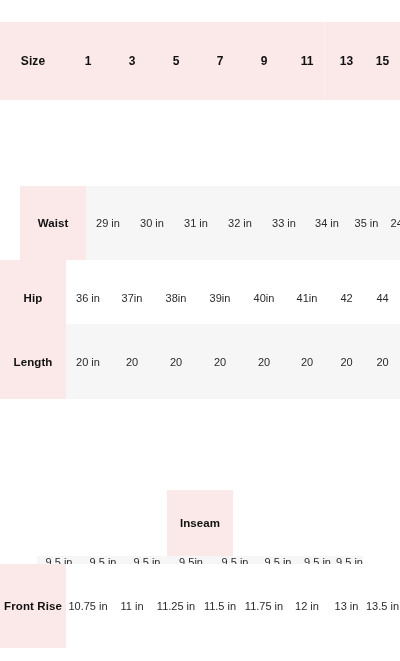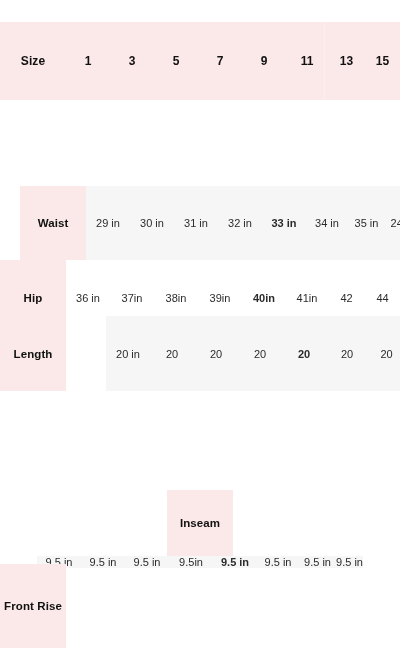--- a/index.html
+++ b/index.html
@@ -62,21 +62,21 @@
     font-size: 11px;
     color: #2b2b2b;
     white-space: nowrap;
   }
 
   
   .cell.c0 { flex: 0 0 44px; }
   .cell.c1 { flex: 0 0 44px; }
   .cell.c2 { flex: 0 0 44px; }
   .cell.c3 { flex: 0 0 44px; }
-  .cell.c4 { flex: 0 0 44px; font-weight: bold; }
+  .cell.c4 { flex: 0 0 44px; }
   .cell.c5 { flex: 0 0 42px; text-align: right; }
   .cell.c6 { flex: 0 0 37px; }
   .cell.c7 { flex: 1 1 auto; }
 
   
   #header-row {
     top: 22px;
     height: 78px;
     background: #fbe8e8;
   }
@@ -97,21 +97,21 @@
     height: 78px;
     background: #fceeee;
   }
 
   
   .shaded .data-cells { background: #f6f6f6; }
   .plain  .data-cells { background: #ffffff; }
 
   #waist-row      { top: 186px; height: 74px; margin-left: 20px; }
   #hip-row        { top: 260px; height: 75px; }
-  #length-row     { top: 316px; height: 75px; gap: 40px; }
+  #length-row     { top: 324px; height: 75px; }
   #inseam-row     { top: 490px; height: 74px; flex-direction: column; }
   #frontrise-row  { top: 564px; height: 84px; }
 
   #frontrise-row .label-cell { font-size: 11.5px; text-align: center; }
   #frontrise-row .cell { font-size: 11px; }
 </style>
 </head>
 <body>
 
 <div id="chart">
@@ -182,15 +182,25 @@
       <div class="cell c3">9.5in</div>
       <div class="cell c4">9.5 in</div>
       <div class="cell c5">9.5 in</div>
       <div class="cell c6">9.5 in</div>
       <div class="cell c7">9.5 in</div>
     </div>
   </div>
 
   <div class="row plain" id="frontrise-row">
     <div class="label-cell">Front Rise</div>
+    <div class="data-cells">
+      <div class="cell c0">10.75 in</div>
+      <div class="cell c1">11 in</div>
+      <div class="cell c2">11.25 in</div>
+      <div class="cell c3">11.5 in</div>
+      <div class="cell c4">11.75 in</div>
+      <div class="cell c5">12 in</div>
+      <div class="cell c6">13 in</div>
+      <div class="cell c7">13.5 in</div>
+    </div>
   </div>
 
 </div>
 
 </body></html>

